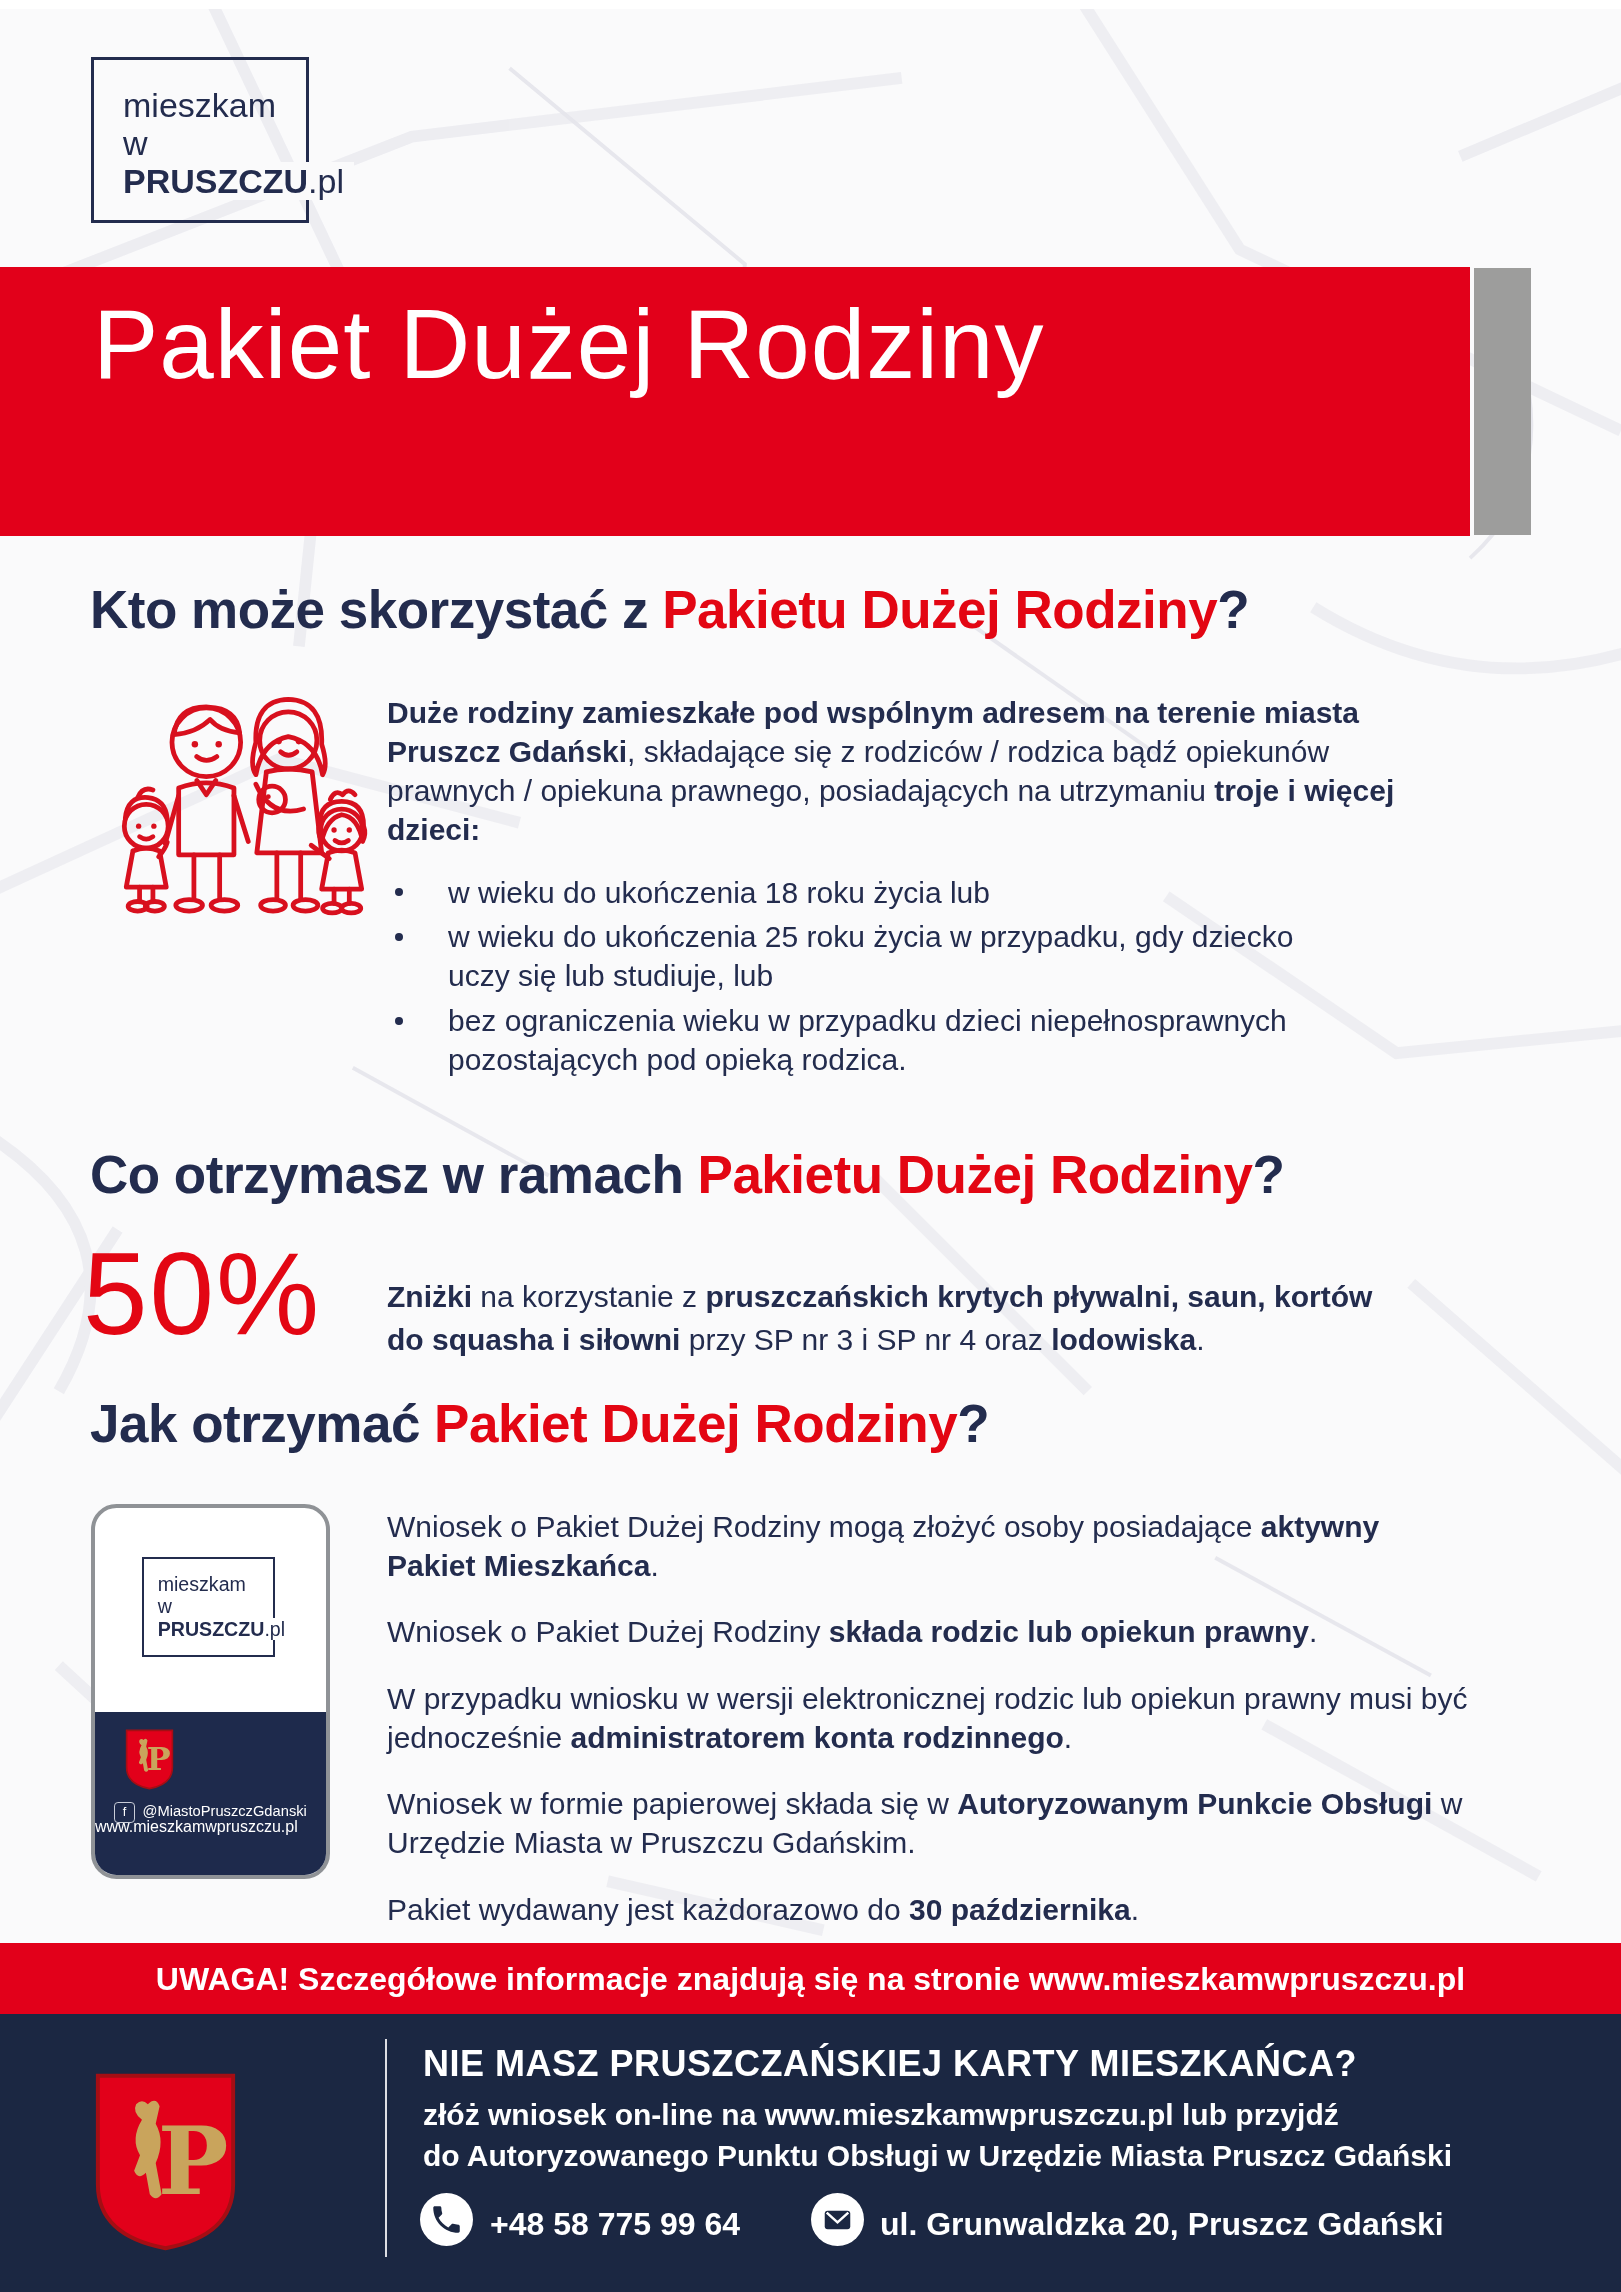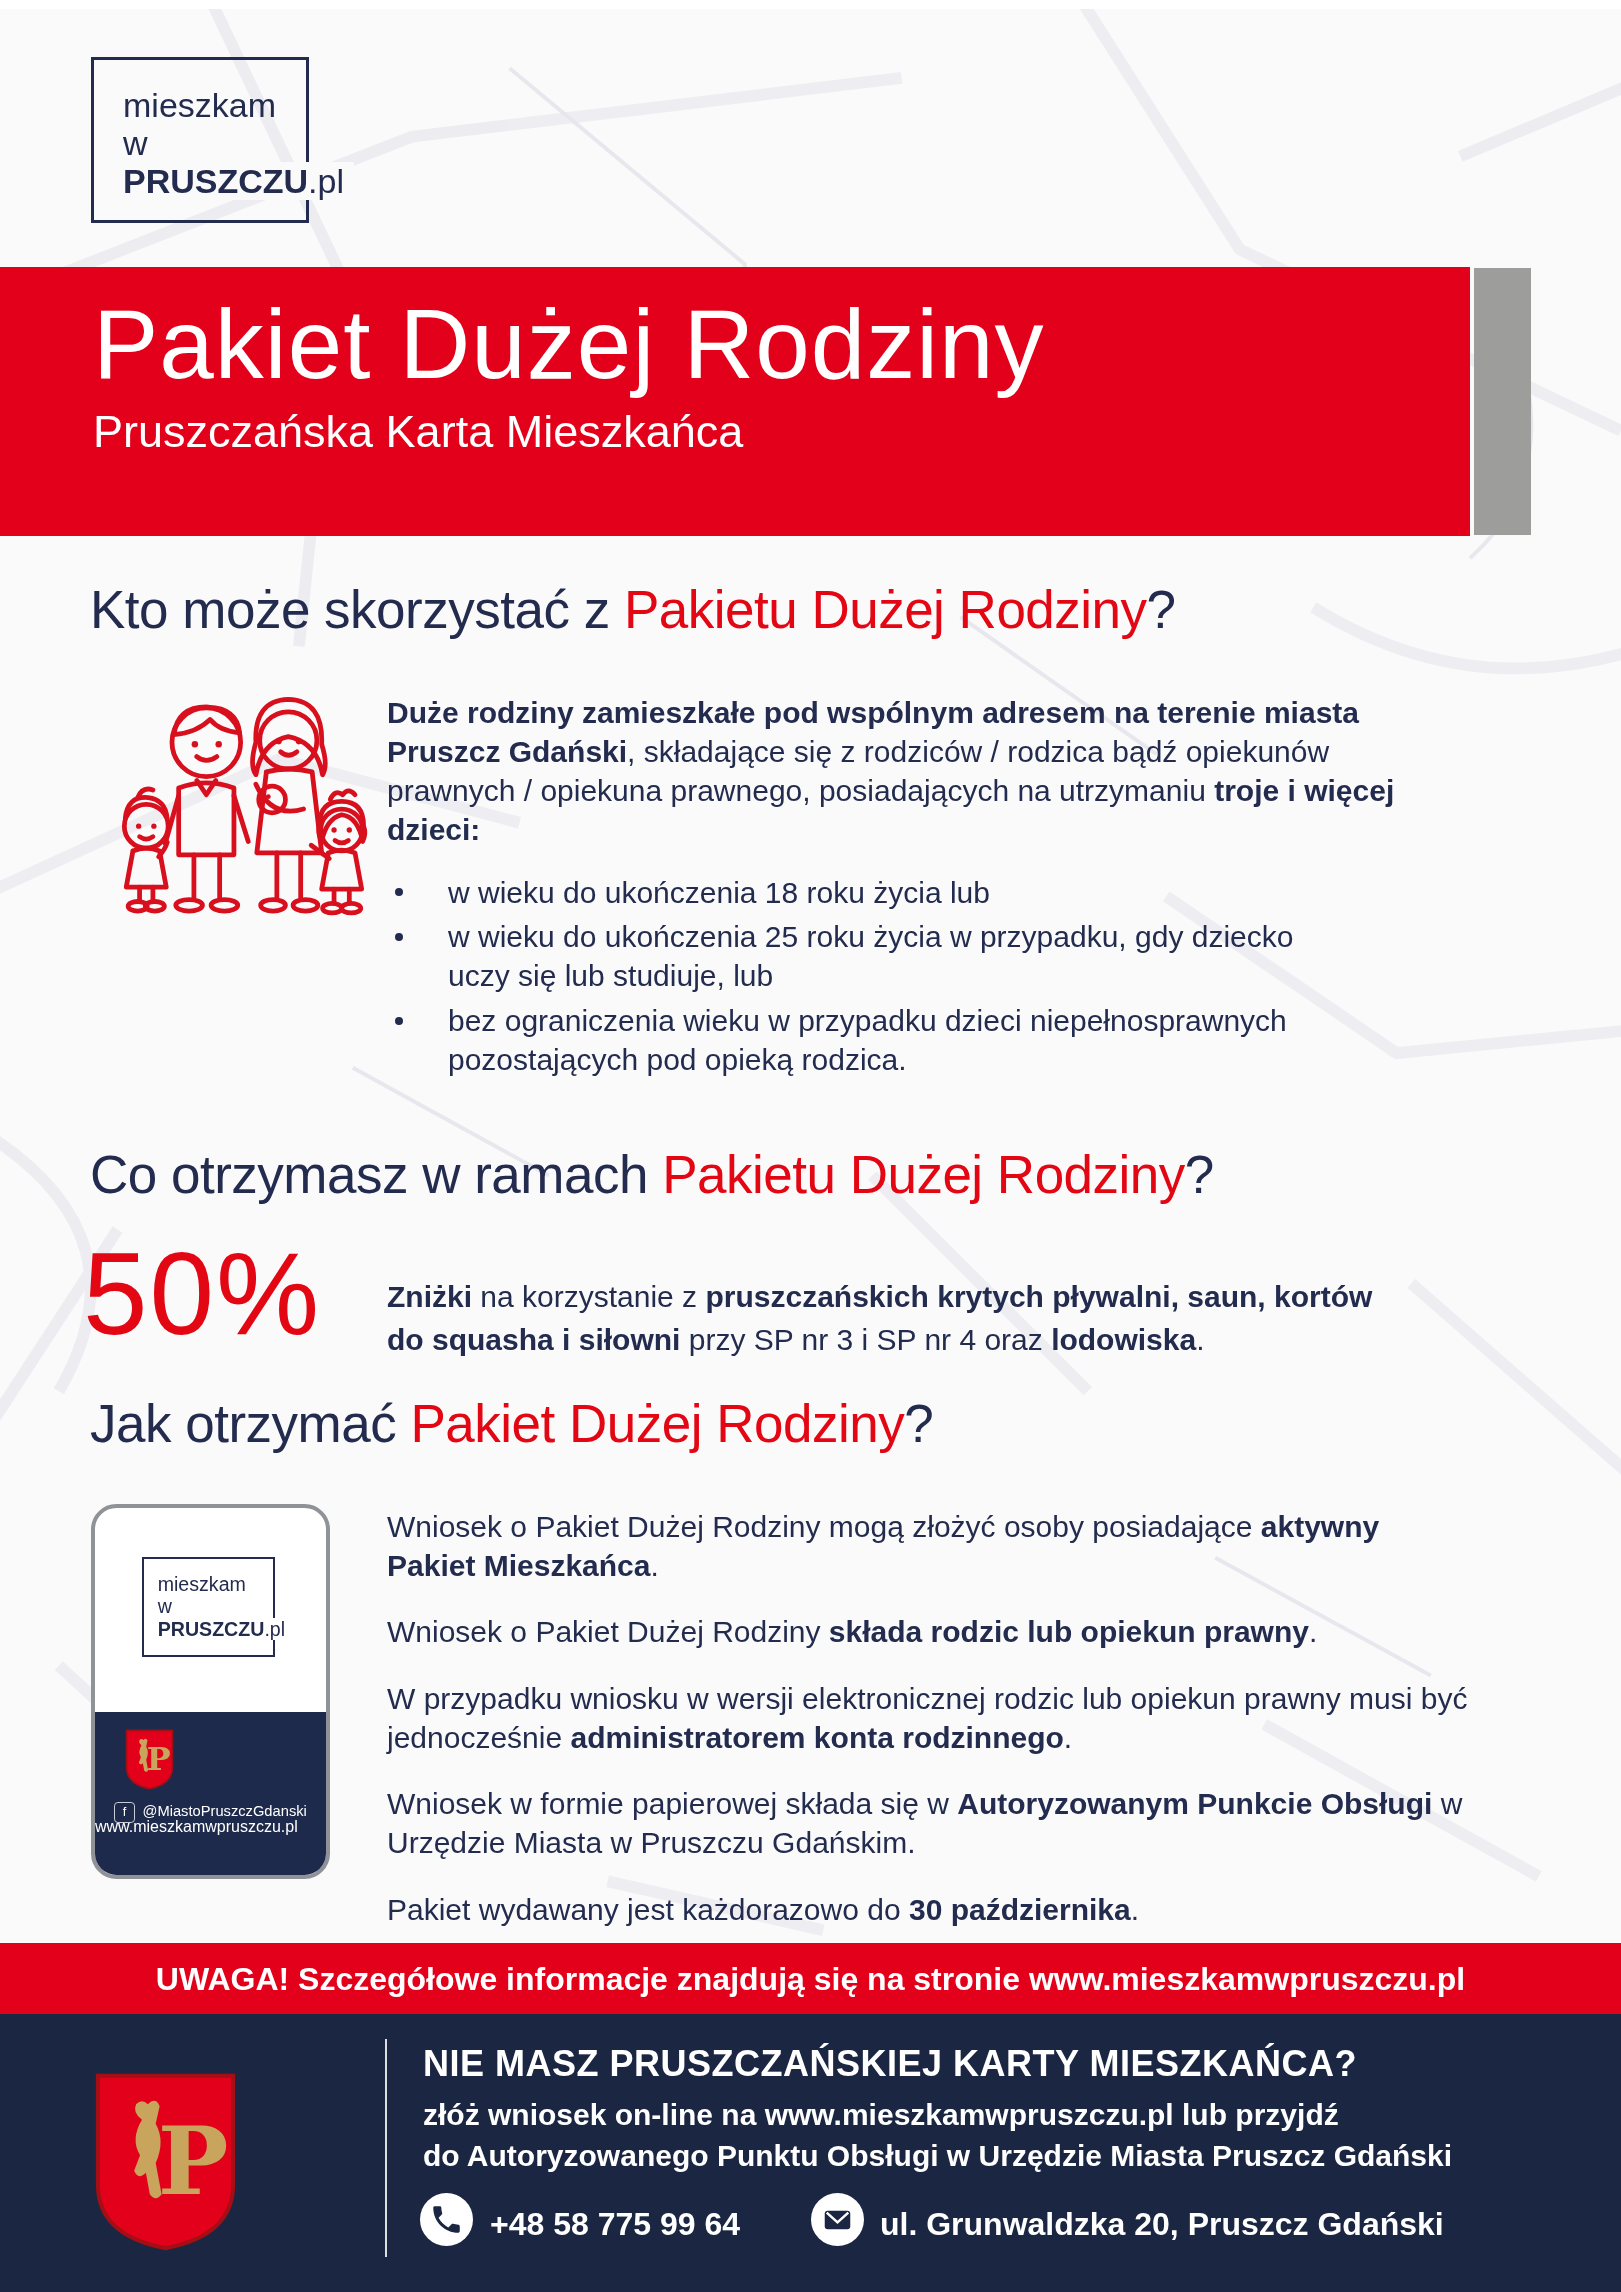--- a/index.html
+++ b/index.html
@@ -17,21 +17,21 @@
   .logo-tld{font-weight:400;}
 
   
   .banner{position:absolute;left:0;top:258px;width:1470px;height:269px;background:#E2001A;color:#fff;
           box-sizing:border-box;padding-left:93px;}
   .banner-title{font-size:98px;font-weight:400;letter-spacing:1px;margin-top:27.4px;line-height:1.04;white-space:nowrap;}
   .banner-subtitle{font-size:45px;font-weight:400;margin-top:9.8px;}
   .gray-bar{position:absolute;left:1474px;top:259px;width:57px;height:267px;background:#9D9D9C;}
 
   
-  .sec-h{position:absolute;font-size:53px;font-weight:400;letter-spacing:-0.5px;white-space:nowrap;color:#232C4E;}
+  .sec-h{position:absolute;font-size:53px;font-weight:700;letter-spacing:-0.5px;white-space:nowrap;color:#232C4E;}
   .sec-h .hl{color:#E30613;}
   #h-who{left:90px;top:570px;}
   #h-what{left:90px;top:1135px;}
   #h-how{left:90px;top:1384px;}
 
   .family{position:absolute;left:90px;top:672px;width:286px;height:237px;}
 
   .who-text{position:absolute;left:387px;top:684px;width:1019px;font-size:30px;line-height:39px;}
   .who-text b,.what-text b,.how-text b{font-weight:700;}
   .intro{margin:0 0 23.5px 0;}
@@ -108,21 +108,20 @@
   </svg>
 
   <div class="logo-box">
     <div class="logo-l1">mieszkam</div>
     <div class="logo-l2">w</div>
     <div class="logo-l3"><span>PRUSZCZU</span><span class="logo-tld">.pl</span></div>
   </div>
 
   <div class="banner">
     <div class="banner-title">Pakiet Dużej Rodziny</div>
-    <div class="banner-subtitle">Pruszczańska Karta Mieszkańca</div>
   </div>
   <div class="gray-bar"></div>
 
   <div class="sec-h" id="h-who"><span>Kto może skorzystać z </span><span class="hl">Pakietu Dużej Rodziny</span><span>?</span></div>
 
   <svg class="family" viewBox="0 0 300 248" aria-hidden="true">
     <g fill="none" stroke="#D8101E" stroke-width="5" stroke-linecap="round" stroke-linejoin="round">
       <circle cx="122" cy="64" r="36"></circle>
       <path d="M88 56 Q92 26 124 27 Q154 28 157 54 Q136 52 126 40 Q112 54 88 56"></path>
       <path d="M112 79 Q122 87 133 79"></path>

